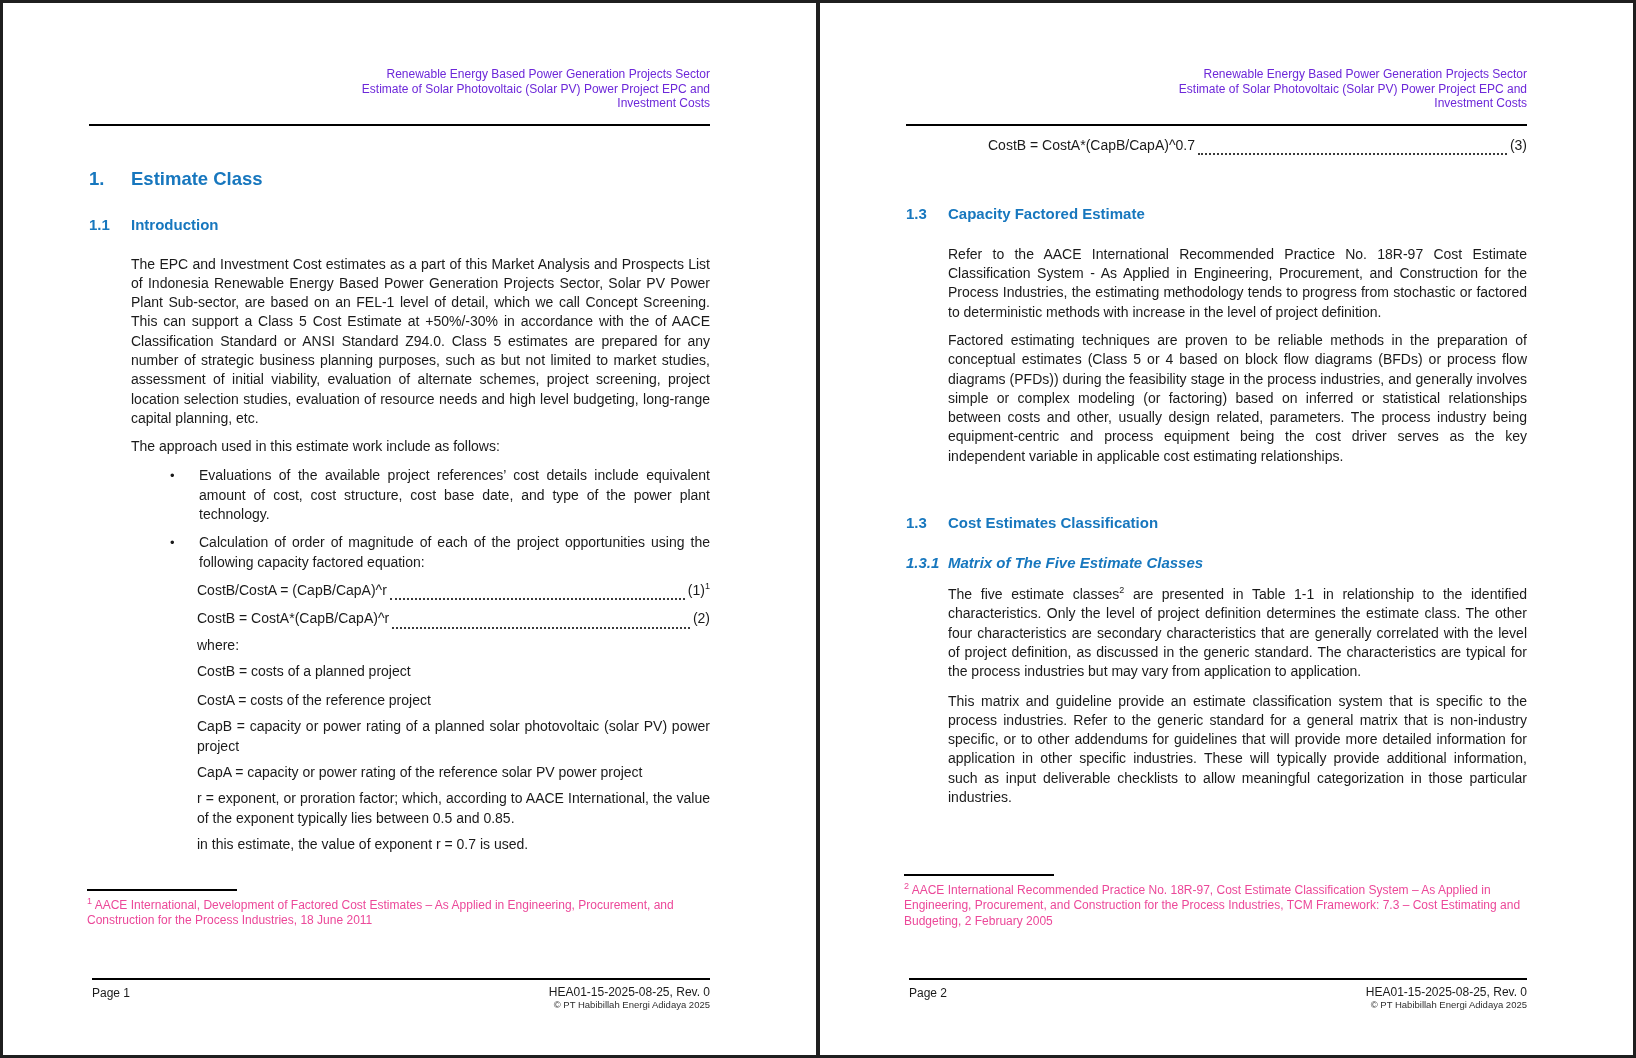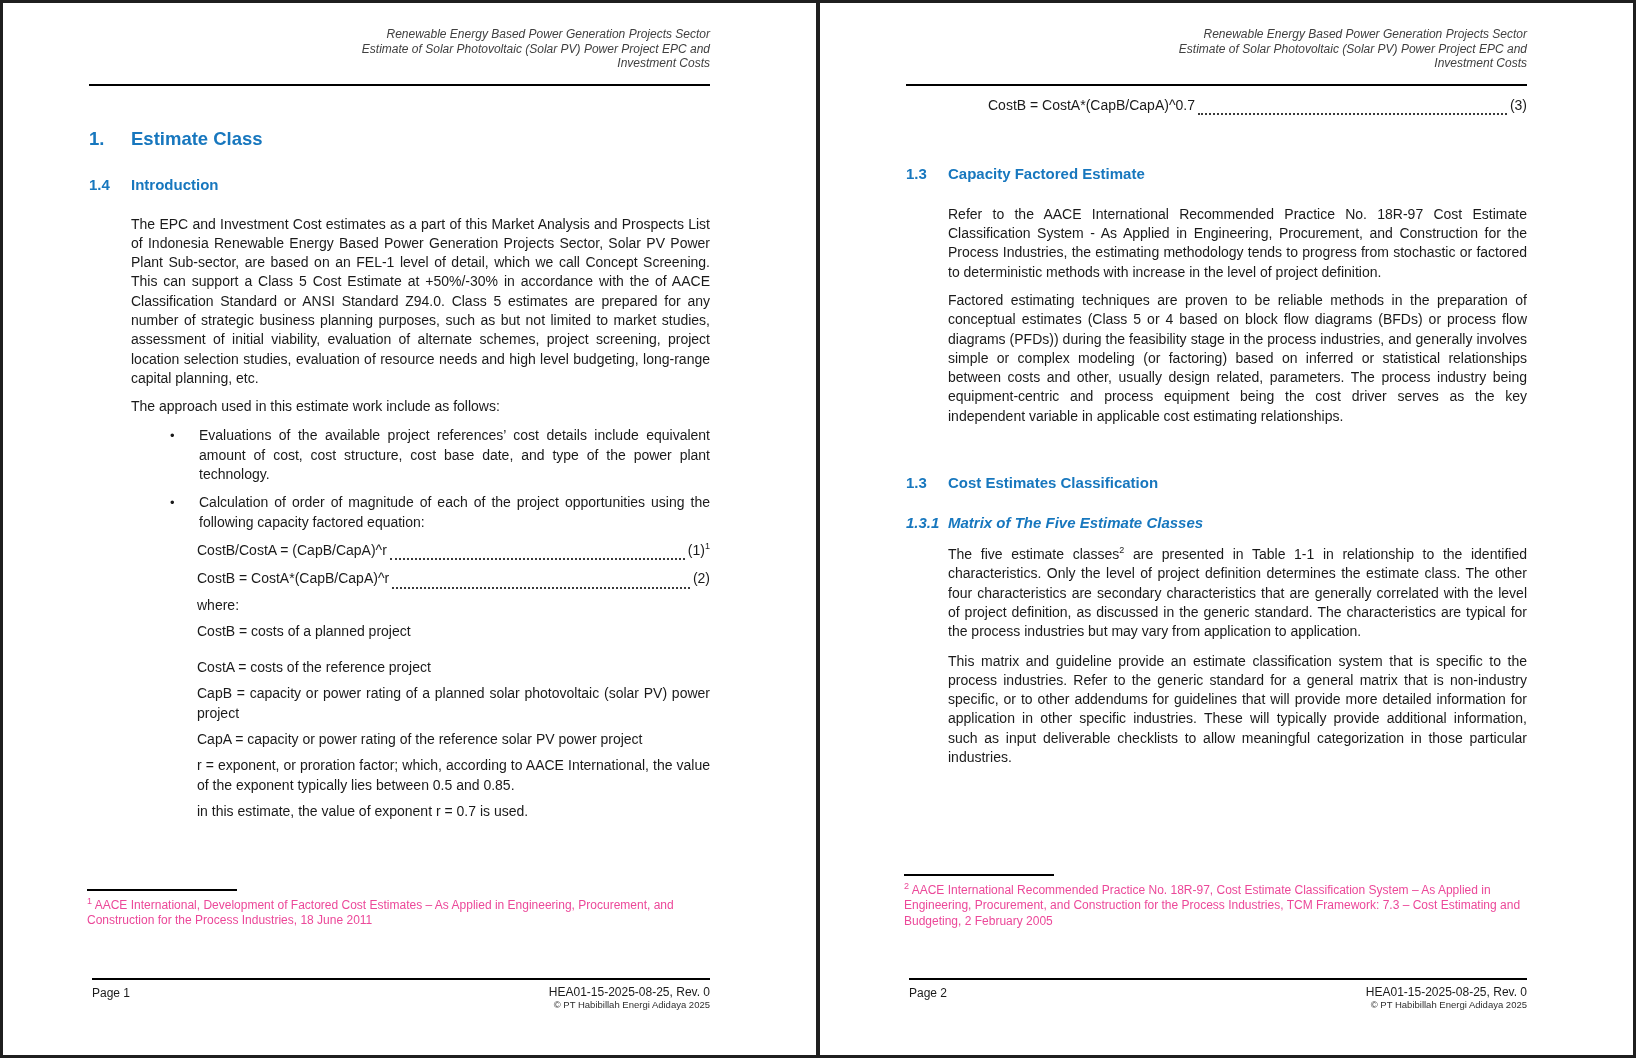--- a/index.html
+++ b/index.html
@@ -3,21 +3,21 @@
 <meta charset="utf-8">
 <style>
   html,body{margin:0;padding:0;background:#ffffff;}
   body{width:1636px;height:1058px;font-family:"Liberation Sans",sans-serif;color:#1a1a1a;}
   .canvas{display:flex;width:1636px;height:1058px;background:#fff;}
   .page{position:relative;box-sizing:border-box;width:819px;height:1058px;background:#fff;border:3px solid #1f1f1f;overflow:hidden;}
   .page + .page{margin-left:-2px;}
   .content{position:absolute;top:0;left:0;right:0;bottom:0;padding:0 106px 0 86px;}
 
   
-  .run-head{margin-top:24px;text-align:right;font-size:12px;line-height:14.5px;color:#404040;font-style:italic;}
+  .run-head{margin-top:64px;text-align:right;font-size:12px;line-height:14.5px;color:#6d28d9;}
   .head-rule{border:none;border-top:2px solid #000;margin:13px 0 0 0;}
 
   
   .h-row{display:flex;align-items:baseline;color:#1777be;font-weight:bold;}
   .h1-row{margin-top:42px;font-size:18.5px;}
   .h2-row{font-size:15px;}
   .h-num{flex:0 0 42px;}
   .h-num-wide{flex:0 0 42px;}
   .italic{font-style:italic;}
 
@@ -60,21 +60,21 @@
         <div>Investment Costs</div>
       </div>
       <hr class="head-rule">
 
       <div class="h-row h1-row">
         <span class="h-num">1.</span>
         <span>Estimate Class</span>
       </div>
 
       <div class="h-row h2-row" style="margin-top:26px;">
-        <span class="h-num">1.4</span>
+        <span class="h-num">1.1</span>
         <span>Introduction</span>
       </div>
 
       <div class="body-block">
         <p class="para mt-para" style="margin-top:22px;">The EPC and Investment Cost estimates as a part of this Market Analysis and Prospects List of Indonesia Renewable Energy Based Power Generation Projects Sector, Solar PV Power Plant Sub-sector, are based on an FEL-1 level of detail, which we call Concept Screening. This can support a Class 5 Cost Estimate at +50%/-30% in accordance with the of AACE Classification Standard or ANSI Standard Z94.0. Class 5 estimates are prepared for any number of strategic business planning purposes, such as but not limited to market studies, assessment of initial viability, evaluation of alternate schemes, project screening, project location selection studies, evaluation of resource needs and high level budgeting, long-range capital planning, etc.</p>
         <p class="para" style="margin-top:9px;">The approach used in this estimate work include as follows:</p>
 
         <div class="bullet-row" style="margin-top:10px;">
           <span class="bullet-marker">•</span>
           <p class="para bullet-text">Evaluations of the available project references’ cost details include equivalent amount of cost, cost structure, cost base date, and type of the power plant technology.</p>
@@ -90,21 +90,21 @@
           <span><span>(1)</span><sup class="s">1</sup></span>
         </div>
         <div class="eq-row indent2" style="margin-top:9px;">
           <span>CostB = CostA*(CapB/CapA)^r</span>
           <span class="eq-leader"></span>
           <span>(2)</span>
         </div>
 
         <p class="para indent2" style="margin-top:7px;">where:</p>
         <p class="para indent2" style="margin-top:7px;">CostB = costs of a planned project</p>
-        <p class="para indent2" style="margin-top:17px;">CostA = costs of the reference project</p>
+        <p class="para indent2" style="margin-top:10px;">CostA = costs of the reference project</p>
         <p class="para indent2" style="margin-top:7px;">CapB = capacity or power rating of a planned solar photovoltaic (solar PV) power project</p>
         <p class="para indent2" style="margin-top:7px;">CapA = capacity or power rating of the reference solar PV power project</p>
         <p class="para indent2" style="margin-top:7px;">r = exponent, or proration factor; which, according to AACE International, the value of the exponent typically lies between 0.5 and 0.85.</p>
         <p class="para indent2" style="margin-top:7px;">in this estimate, the value of exponent r = 0.7 is used.</p>
       </div>
     </div>
 
     <div class="footnote" style="top:886px;">
       <hr class="fn-rule">
       <div><sup class="s">1</sup><span> AACE International, Development of Factored Cost Estimates – As Applied in Engineering, Procurement, and Construction for the Process Industries, 18 June 2011</span></div>

